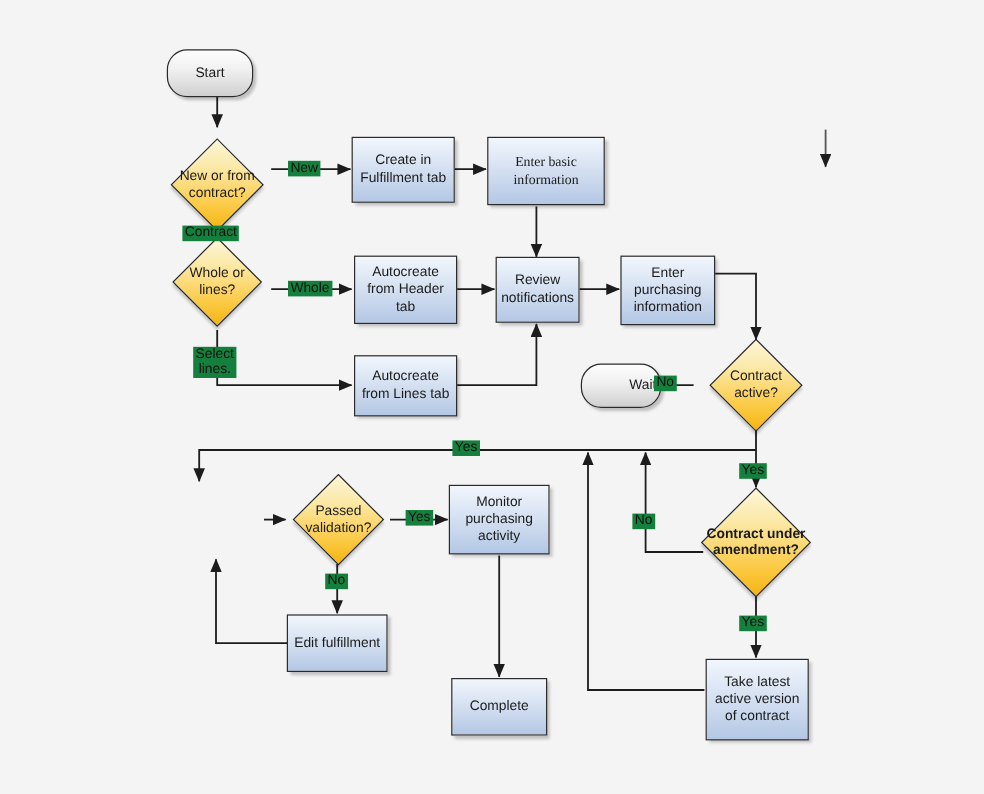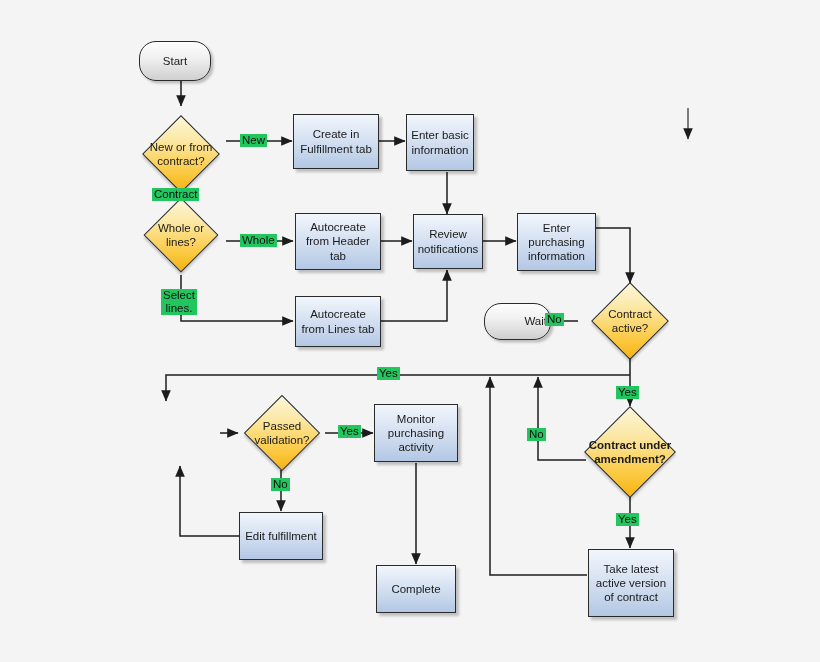--- a/index.html
+++ b/index.html
@@ -49,21 +49,21 @@
     transform:translate(-50%,-50%) rotate(45deg);
     border:1.5px solid #262626;
     background:linear-gradient(135deg,#fdf6d8 0%,#fbe9a8 30%,#fbc941 75%,#f6b312 100%);
     box-shadow:2px 2px 2.5px rgba(0,0,0,0.20);
   }
   .decision .lbl{position:relative;z-index:2;}
 
   
   .edgelabel{
     position:absolute;
-    background:#22c55e;
+    background:#15803d;
     color:#111;
     font-size:11.5px;
     line-height:1.15;
     padding:0 2px;
     white-space:pre;
     z-index:6;
     text-align:center;
   }
 </style>
 </head>
@@ -133,21 +133,21 @@
 
   <div class="node decision" style="left:121px;top:118px;width:120px;height:72px;">
     <div class="dia" style="width:53px;height:53px;"></div>
     <span class="lbl">New or from<br>contract?</span>
   </div>
 
   <div class="node process" style="left:293px;top:114px;width:86px;height:55px;">
     <span class="lbl">Create in<br>Fulfillment tab</span>
   </div>
 
-  <div class="node process" style="left:406px;top:114px;width:68px;height:57px;">
+  <div class="node process" style="left:406px;top:114px;width:98px;height:57px;font-family:Liberation Serif, serif;">
     <span class="lbl">Enter basic<br>information</span>
   </div>
 
   <div class="node decision" style="left:123px;top:200px;width:116px;height:70px;">
     <div class="dia" style="width:51px;height:51px;"></div>
     <span class="lbl">Whole or<br>lines?</span>
   </div>
 
   <div class="node process" style="left:295px;top:213px;width:86px;height:57px;">
     <span class="lbl">Autocreate<br>from Header<br>tab</span>

